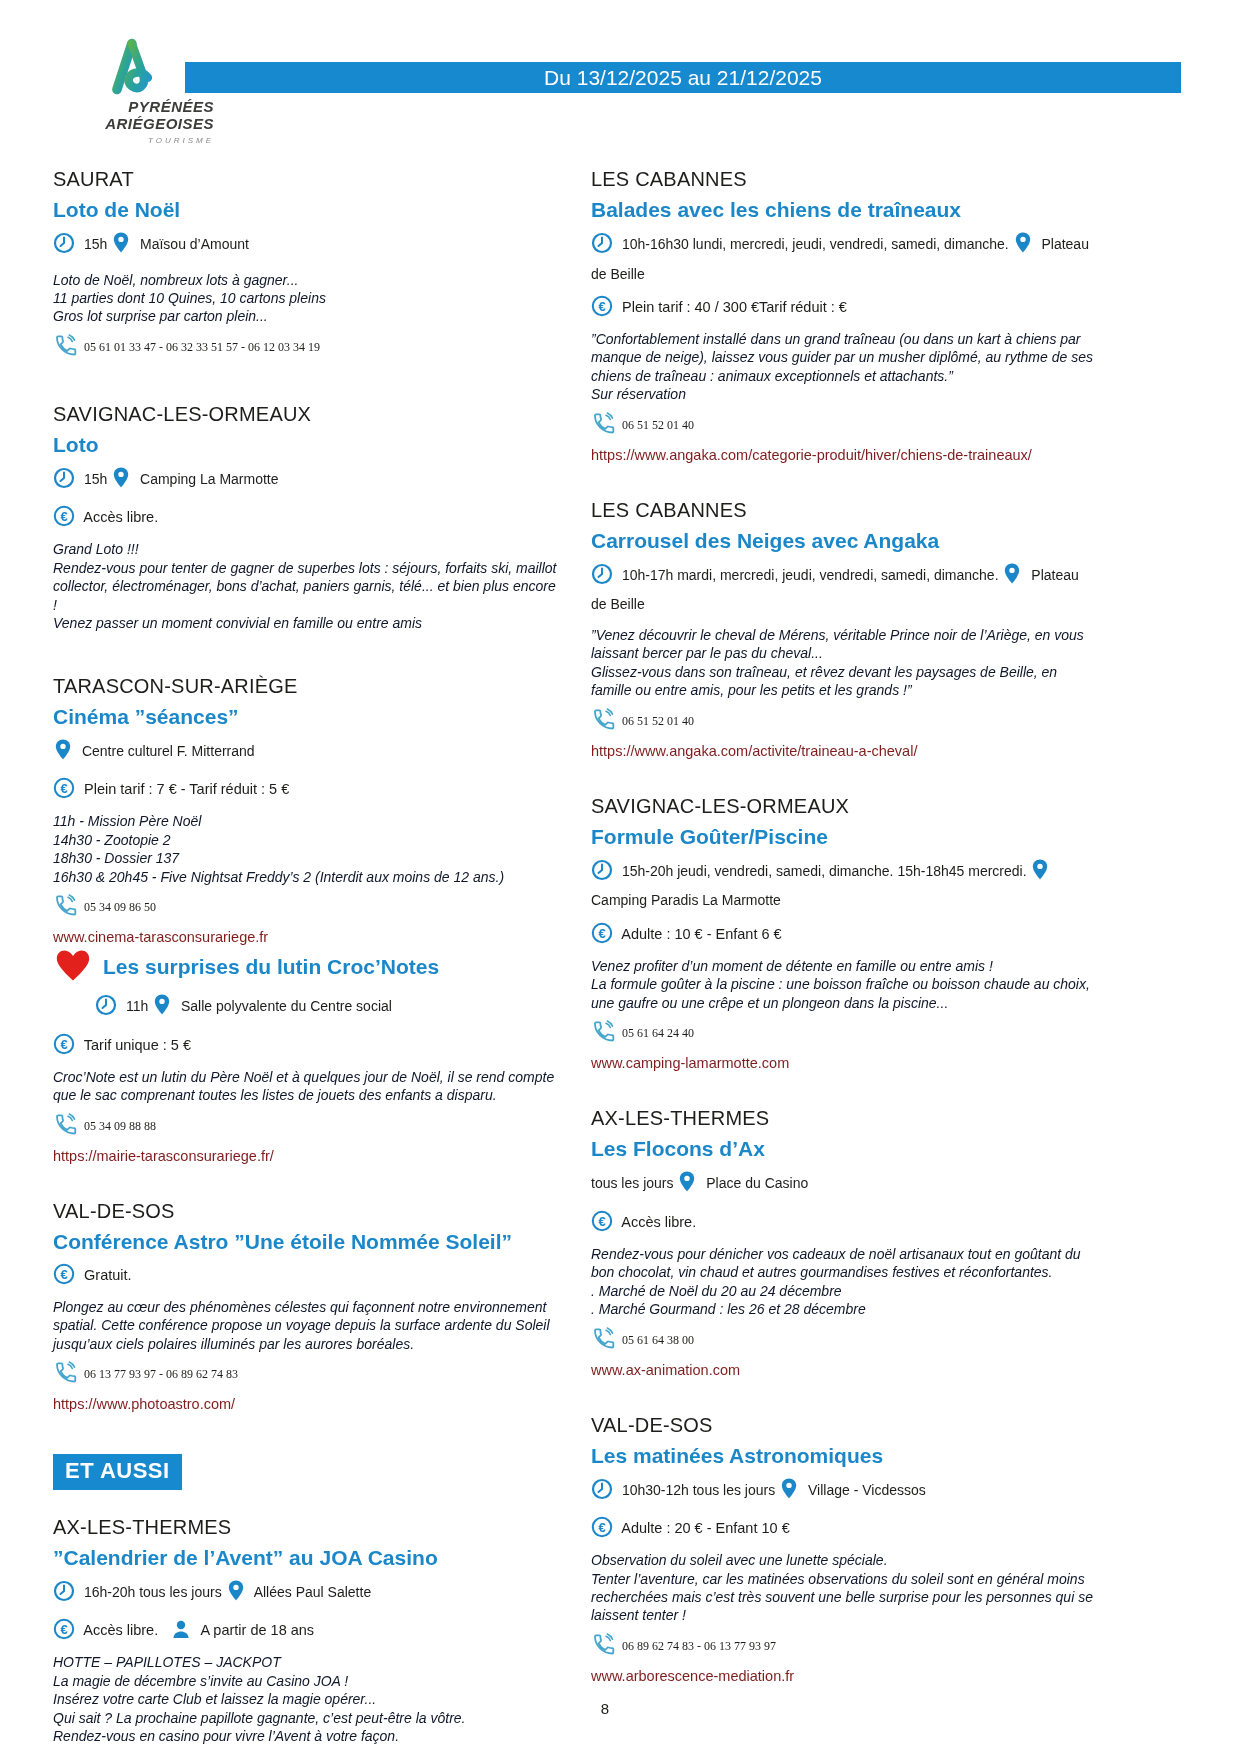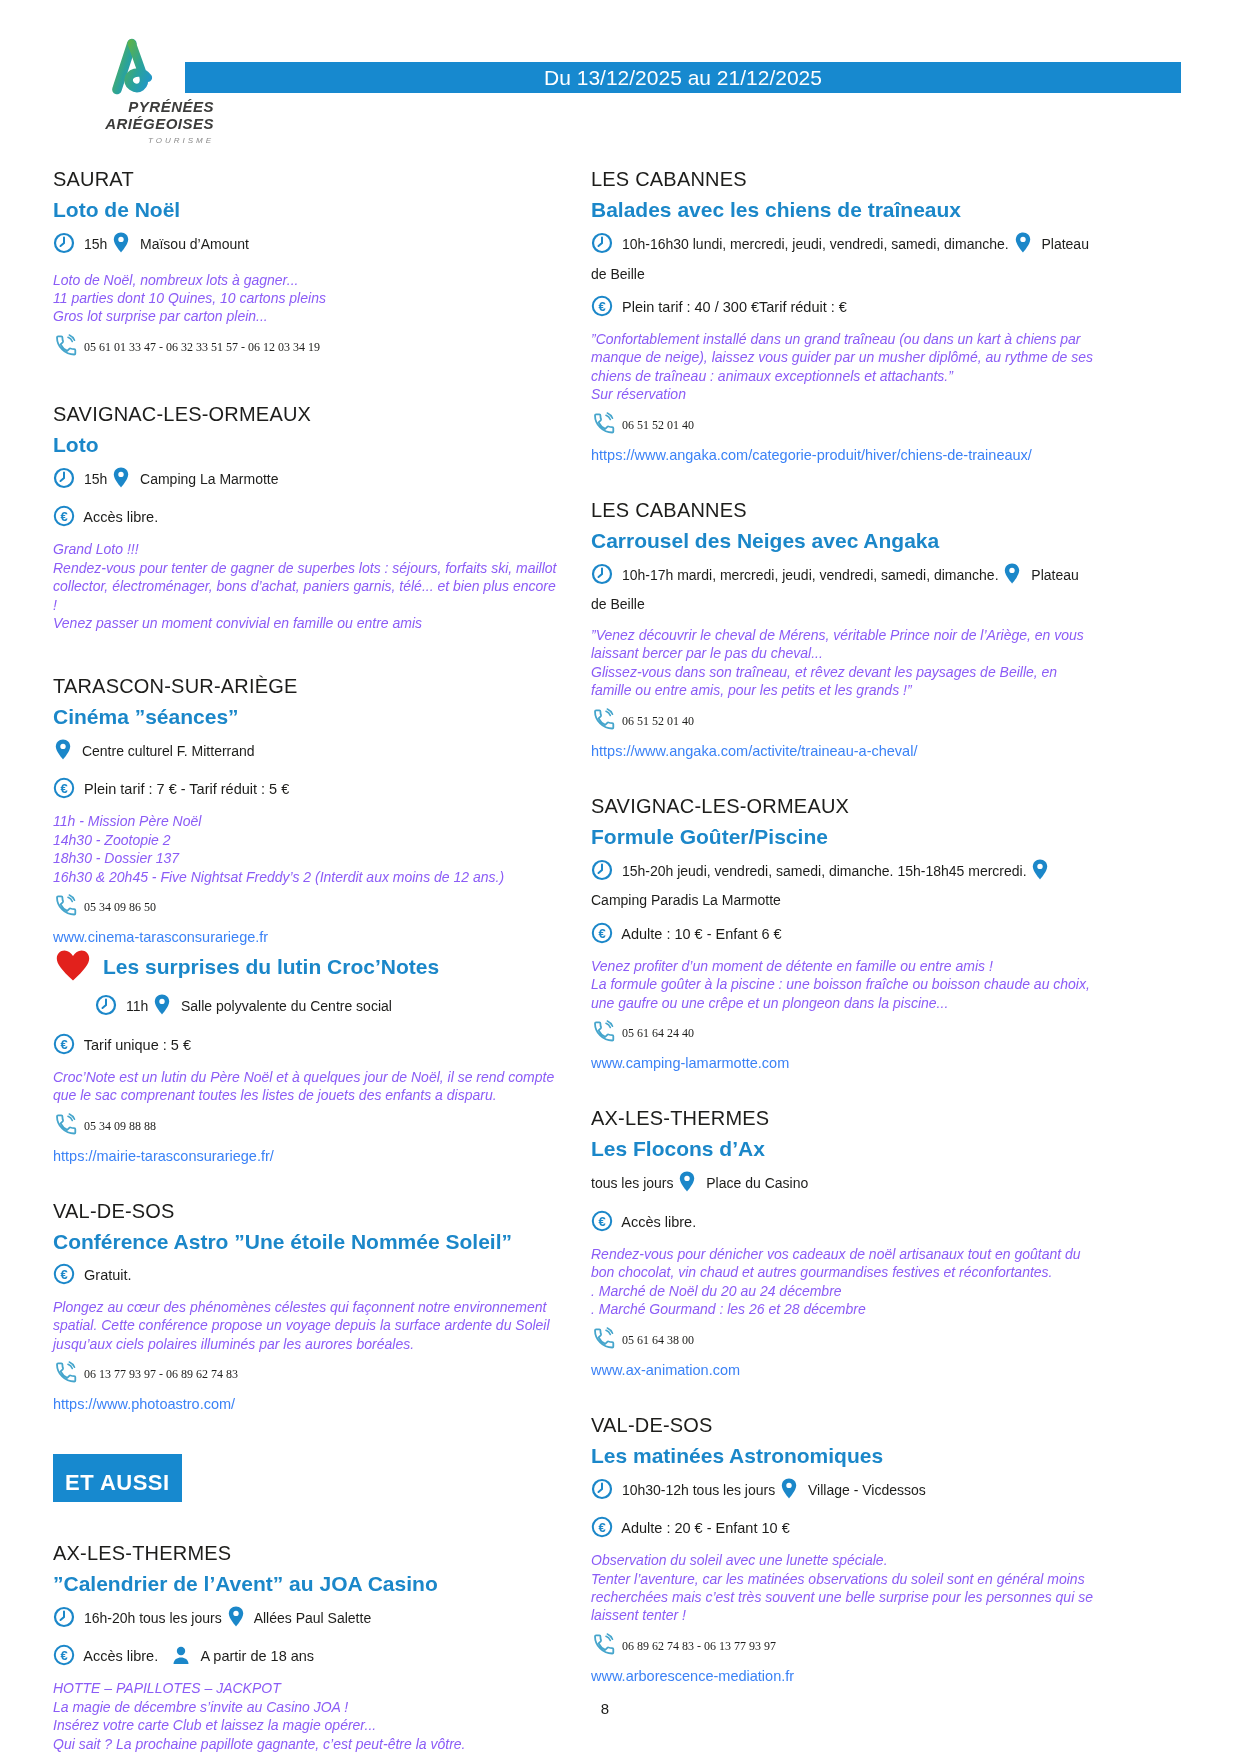--- a/index.html
+++ b/index.html
@@ -23,32 +23,32 @@
   .col { display:flex; flex-direction:column; }
   .col-left  { width:508px; }
   .col-right { width:502px; }
   .event { margin-bottom:34px; }
   .city  { font-size:20px; font-weight:400; color:#1d1d1b; letter-spacing:.2px; margin-bottom:7px; }
   .title { font-size:21px; font-weight:700; color:#1b87c9; margin-bottom:9px; }
   .meta  { font-size:14px; color:#1d1d1b; line-height:1.75; margin-bottom:9px; }
   .meta .icon, .price .icon { display:inline-block; vertical-align:-5px; margin-right:5px; }
   .price { font-size:14.5px; margin-bottom:10px; }
   .price .person { margin-left:8px; }
-  .desc  { font-size:14px; font-style:italic; color:#8b5cf6; line-height:1.32; white-space:pre-line; margin-bottom:8px; }
+  .desc  { font-size:14px; font-style:italic; color:#0f172a; line-height:1.32; white-space:pre-line; margin-bottom:8px; }
   .phone-row { font-size:12px; margin:4px 0 8px 0; display:flex; align-items:center; gap:7px;font-family:Liberation Serif, serif; }
-  .link  { font-size:14.5px; color:#3b82f6; margin-bottom:2px; }
+  .link  { font-size:14.5px; color:#7f1d1d; margin-bottom:2px; }
   
   .sub-event { margin-top:2px; }
   .sub-head { display:flex; align-items:center; gap:10px; margin-bottom:6px; }
   .sub-head .title { margin-bottom:0; }
   .sub-meta { margin-left:42px; }
   
   .et-aussi {
     display:inline-block; background:#1789cf; color:#fff; font-weight:700; font-size:22px;
-    padding:16px 12px 6px 12px; margin:6px 0 40px 0; letter-spacing:.5px;
+    padding:4px 12px 6px 12px; margin:6px 0 26px 0; letter-spacing:.5px;
   }
   
   .page-num { position:absolute; left:0; top:1700px; width:1210px; text-align:center; font-size:15px; color:#1d1d1b; }
   svg { display:block; }
   .inline-svg { display:inline-block; }
 </style>
 </head>
 <body>
 
 <svg width="0" height="0" style="position:absolute">

